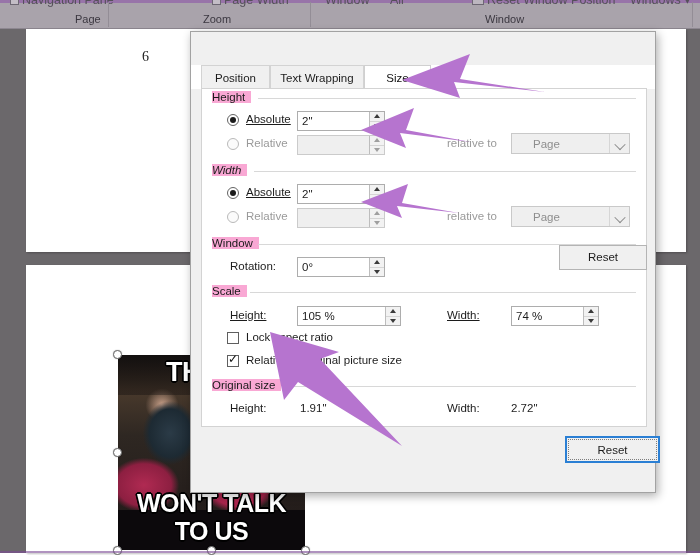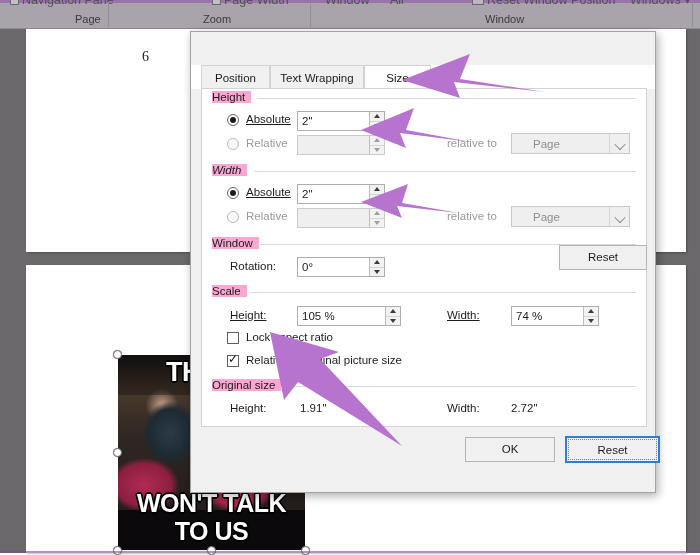--- a/index.html
+++ b/index.html
@@ -448,21 +448,20 @@
     <div class="grp-label" style="left:10px; top:290px;">Original size</div>
     <div class="grp-rule" style="left:84px; top:297px; width:350px;"></div>
 
     <div class="lbl" style="left:28px; top:313px;">Height:</div>
     <div class="lbl" style="left:98px; top:313px;">1.91"</div>
     <div class="lbl" style="left:245px; top:313px;">Width:</div>
     <div class="lbl" style="left:309px; top:313px;">2.72"</div>
   </div>
 
   <div class="dbtn" id="btn-reset">Reset</div>
-  <div class="dbtn" id="btn-ok">OK</div>
   <div class="dbtn" id="btn-cancel">
     <span>Reset</span>
     <span class="inner"></span>
   </div>
 </div>
 
 <svg class="arrow" id="arrow-size" viewBox="0 0 148 47">
   <polygon points="147,40 62,27 72,2 4,28 62,46 56,30" fill="#b674cf"></polygon>
 </svg>
 <svg class="arrow" id="arrow-height" viewBox="0 0 114 43">

